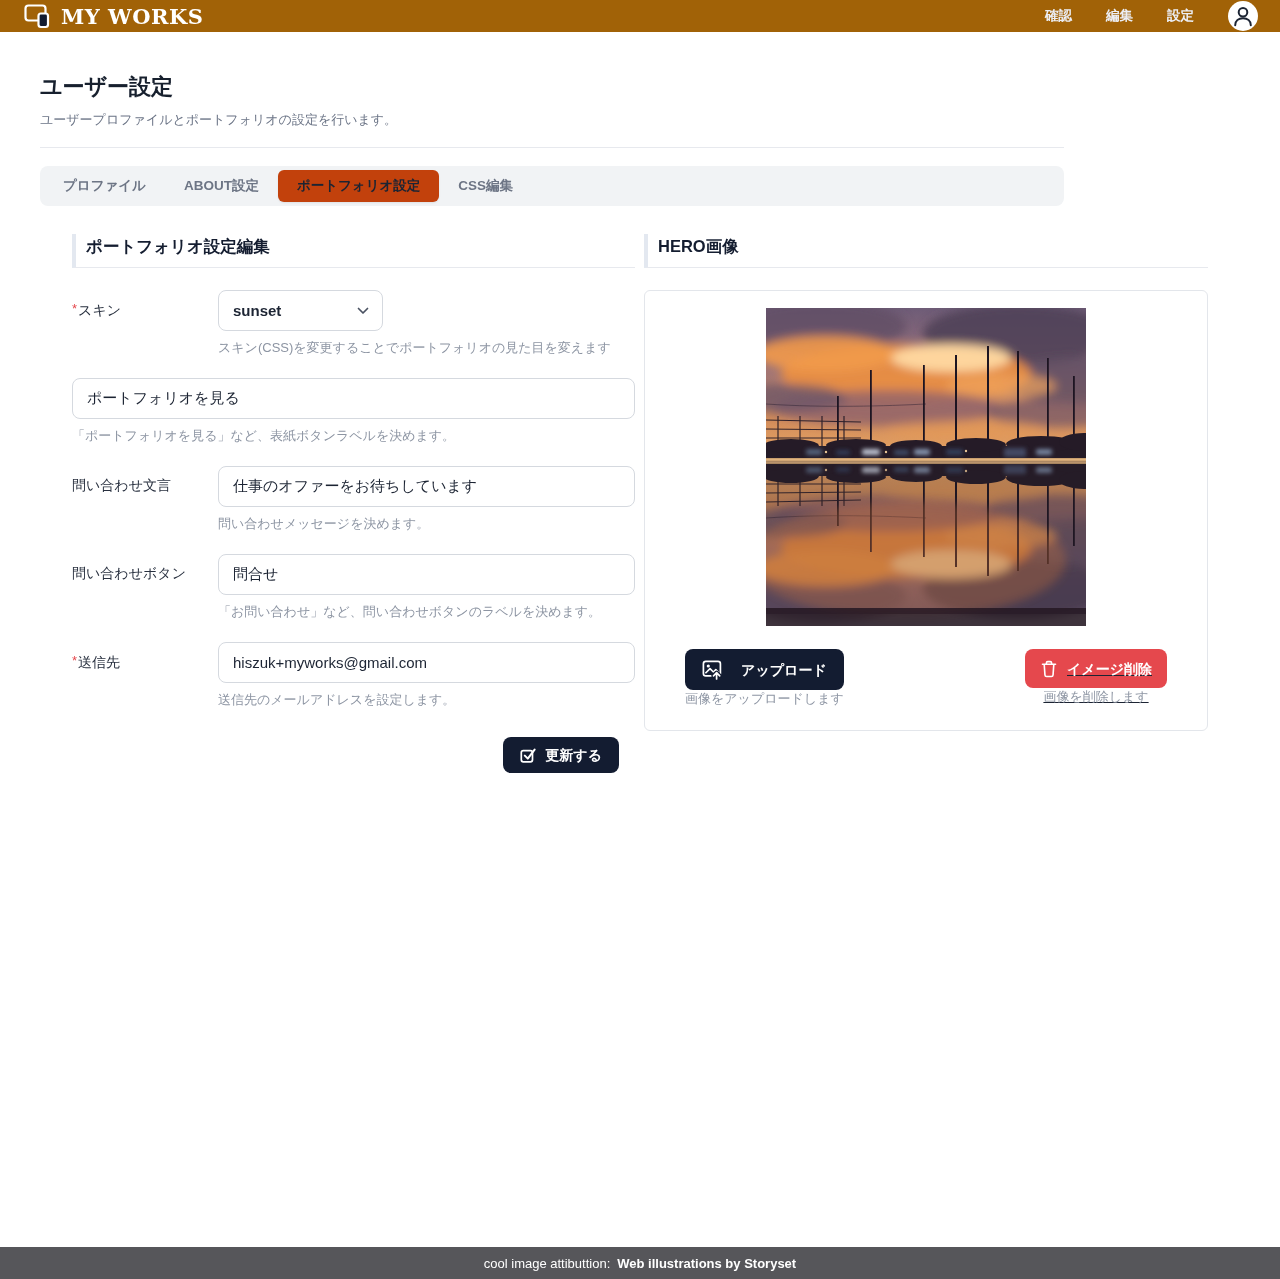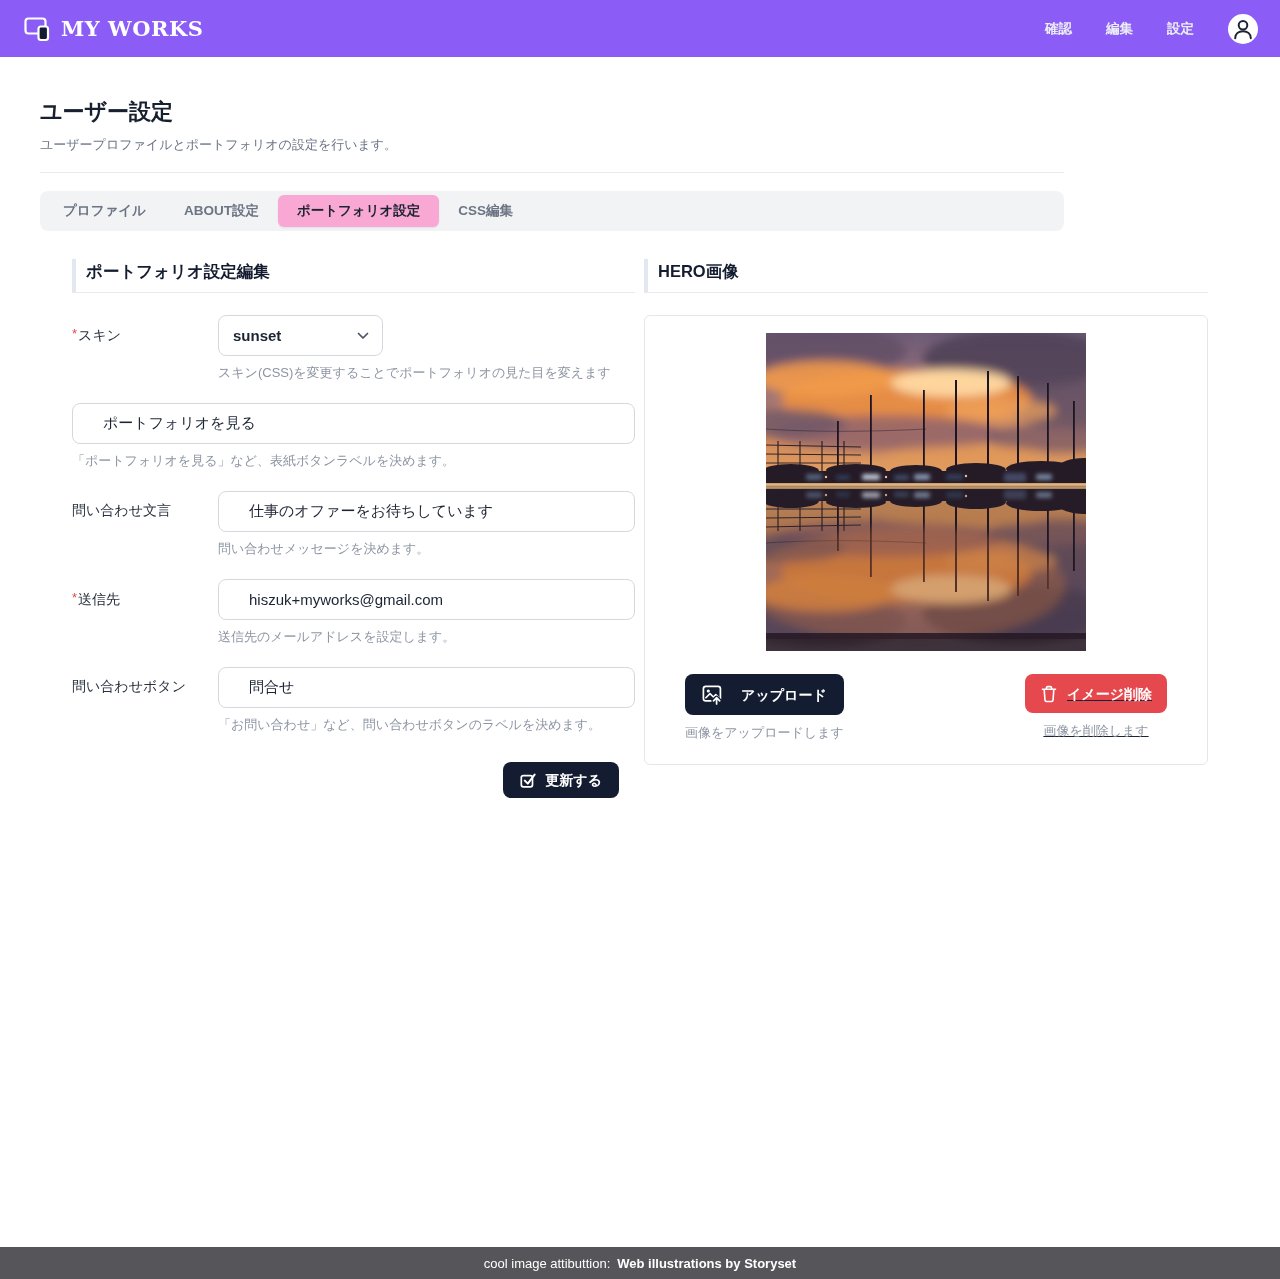--- a/index.html
+++ b/index.html
@@ -6,21 +6,21 @@
   html,body { margin:0; padding:0; }
   body {
     font-family: "Liberation Sans", "DejaVu Sans", sans-serif;
     background:#ffffff; color:#1c2433;
     width:1280px; min-height:1279px;
     display:flex; flex-direction:column;
   }
 
   
   .navbar {
-    height:57px; background:#8b5cf6; color:#fff;
+    height:32px; background:#a16207; color:#fff;
     display:flex; align-items:center; justify-content:space-between;
     padding:0 22px 0 24px; flex:0 0 auto;
   }
   .brand { display:flex; align-items:center; gap:10px; cursor:pointer; }
   .brand-title {
     font-family:"DejaVu Serif","Liberation Serif",serif;
     font-weight:bold; font-size:21px; letter-spacing:.5px; color:#fff;
   }
   .nav-right { display:flex; align-items:center; gap:34px; }
   .nav-link { font-size:13.5px; font-weight:600; color:#eceef4; cursor:pointer; }
@@ -31,41 +31,41 @@
   .main { width:1104px; padding:0 40px; flex:1 0 auto; }
   .page-head { margin-top:40px; border-bottom:1px solid #e7e9ee; padding-bottom:18px; }
   .page-title { font-size:22px; font-weight:bold; margin:0 0 9px 0; color:#17202e; }
   .page-subtitle { font-size:13px; color:#6b7486; }
 
   
   .tabs { margin-top:18px; background:#f1f3f5; border-radius:8px; padding:4px;
     display:flex; align-items:center; }
   .tab { padding:7px 19px; font-size:13.5px; font-weight:600; color:#6d7585;
     border-radius:6px; cursor:pointer; white-space:nowrap; }
-  .tab.active { background:#f9a8d4; color:#1c2433; font-weight:700;
+  .tab.active { background:#c2410c; color:#1c2433; font-weight:700;
     box-shadow:0 1px 2px rgba(20,28,49,.08);font-family:Liberation Mono, monospace; }
 
   
   .grid { margin-top:28px; padding-left:32px;
     display:grid; grid-template-columns:563px 564px; gap:9px; }
 
   .section-head { display:flex; align-items:center;
     border-left:4px solid #e3e8f0; border-bottom:1px solid #e7e9ee;
     padding:2px 0 9px 10px; margin-bottom:22px; }
   .section-title { font-size:16.5px; font-weight:bold; color:#141d30; }
 
   
   .frow { display:flex; margin-bottom:21px; }
   .flabel { width:130px; flex:0 0 130px; margin-right:16px;
     padding-top:11px; font-size:14px; color:#28303f; }
   .req { color:#e5484d; margin-right:1px; font-size:13px; vertical-align:2px; }
   .fcontrol { flex:1; }
   .tinput {
     width:100%; height:41px; border:1px solid #d5d9df; border-radius:8px;
-    padding:0 30px; font-size:15px; color:#1c2433; background:#fff;
+    padding:0 14px; font-size:15px; color:#1c2433; background:#fff;
     font-family:"Liberation Sans","DejaVu Sans",sans-serif; outline:none;
   }
   .selectbox {
     width:165px; height:41px; border:1px solid #d5d9df; border-radius:8px;
     padding:0 13px 0 14px; background:#fff; cursor:pointer;
     display:flex; align-items:center; justify-content:space-between;
     font-size:15px; font-weight:600; color:#1c2433;
   }
   .helper { font-size:13px; color:#8d95a3; margin-top:8px; }
   .submit-row { display:flex; justify-content:flex-end; padding-right:16px; margin-top:28px; }
@@ -75,21 +75,21 @@
   .btn-navy { background:#131c31; color:#fff; padding:10px 17px; }
   .btn-red  { background:#e5484d; color:#fff; padding:10px 15px; }
 
   
   .hero-card { border:1px solid #e3e6eb; border-radius:6px; background:#fff;
     padding:17px 40px 22px; }
   .hero-img { display:block; margin:0 auto; width:320px; height:318px; }
   .hero-actions { margin-top:23px; display:flex; justify-content:space-between; }
   .action-group { display:flex; flex-direction:column; }
   .action-group.right { align-items:center;text-decoration:underline; }
-  .action-helper { font-size:13px; color:#8d95a3; margin-top:9px; }
+  .action-helper { font-size:13px; color:#8d95a3; }
 
   
   .footer { height:32px; background:#56565a; color:#fff; flex:0 0 auto;
     display:flex; align-items:center; justify-content:center; gap:7px;
     font-size:13px; margin-top:auto; }
   .footer b { font-weight:700; }
 
   svg { display:block; }
 </style>
 </head>
@@ -163,34 +163,34 @@
 
       <div class="frow">
         <div class="flabel">問い合わせ文言</div>
         <div class="fcontrol">
           <input class="tinput" type="text" value="仕事のオファーをお待ちしています" style="">
           <div class="helper">問い合わせメッセージを決めます。</div>
         </div>
       </div>
 
       <div class="frow">
+        <div class="flabel">問い合わせボタン</div>
+        <div class="fcontrol">
+          <input class="tinput" type="text" value="問合せ" style="">
+          <div class="helper">「お問い合わせ」など、問い合わせボタンのラベルを決めます。</div>
+        </div>
+      </div>
+
+      <div class="frow">
         <div class="flabel">
           <span class="req">*</span><span>送信先</span>
         </div>
         <div class="fcontrol">
           <input class="tinput" type="text" value="hiszuk+myworks@gmail.com" style="">
           <div class="helper">送信先のメールアドレスを設定します。</div>
-        </div>
-      </div>
-
-      <div class="frow">
-        <div class="flabel">問い合わせボタン</div>
-        <div class="fcontrol">
-          <input class="tinput" type="text" value="問合せ" style="">
-          <div class="helper">「お問い合わせ」など、問い合わせボタンのラベルを決めます。</div>
         </div>
       </div>
 
       <div class="submit-row">
         <button class="btn btn-navy">
           <svg width="16" height="16" viewBox="0 0 16 16">
             <rect x="1.3" y="3.6" width="11.2" height="11.2" rx="2" fill="none" stroke="#ffffff" stroke-width="1.7"></rect>
             <path d="M4.8 8.6 l3 3 L14.6 2.6" fill="none" stroke="#ffffff" stroke-width="2" stroke-linecap="round" stroke-linejoin="round"></path>
           </svg>
           <span>更新する</span>

